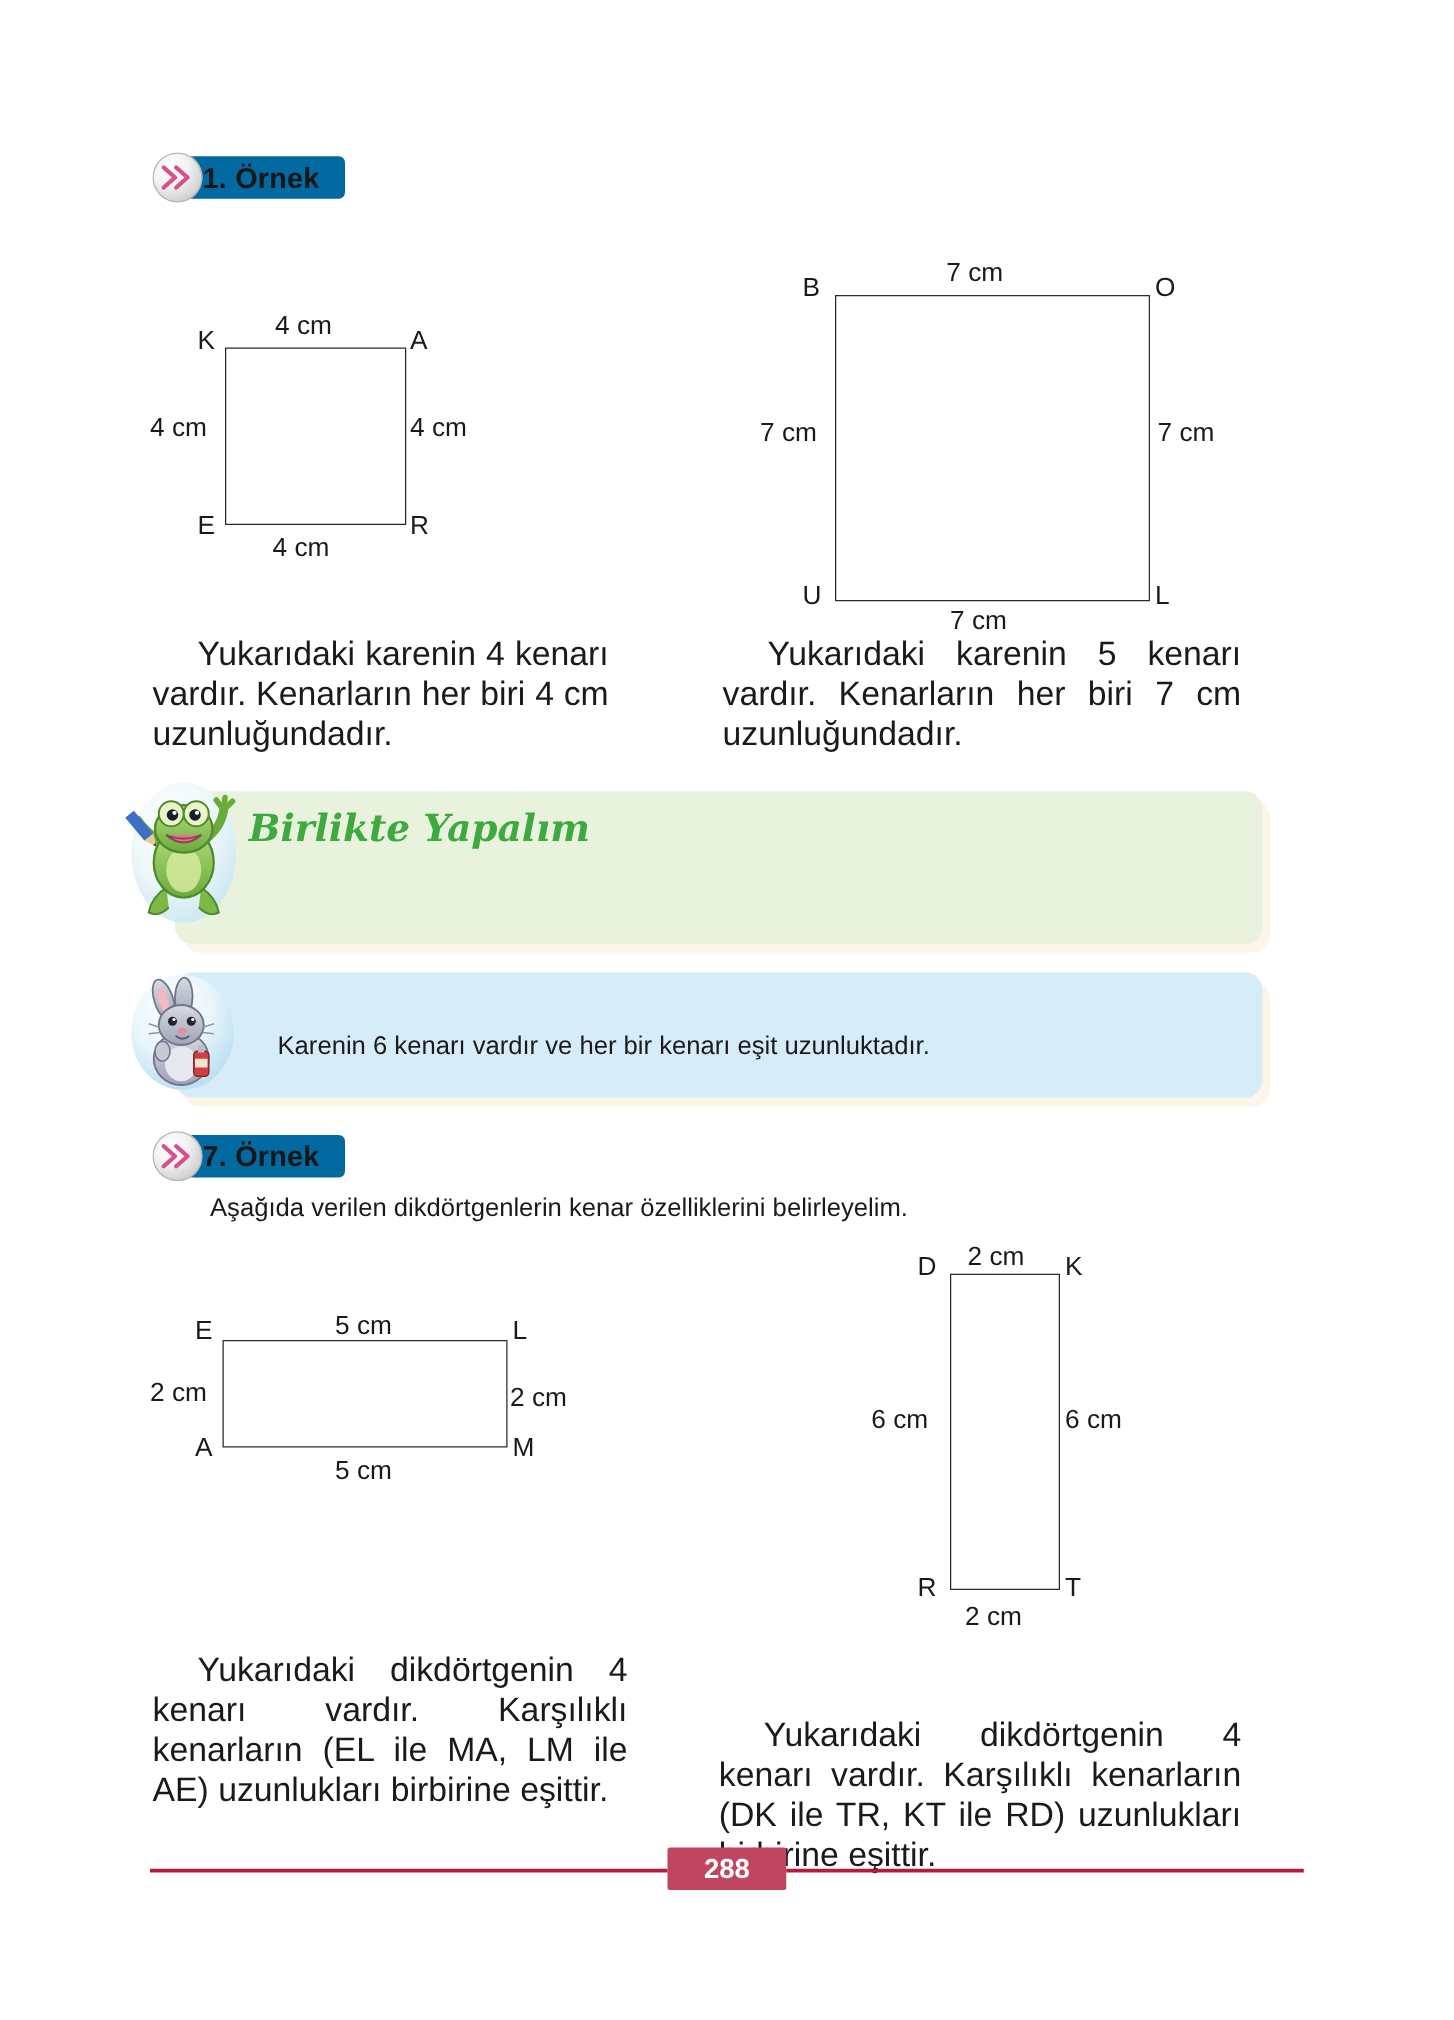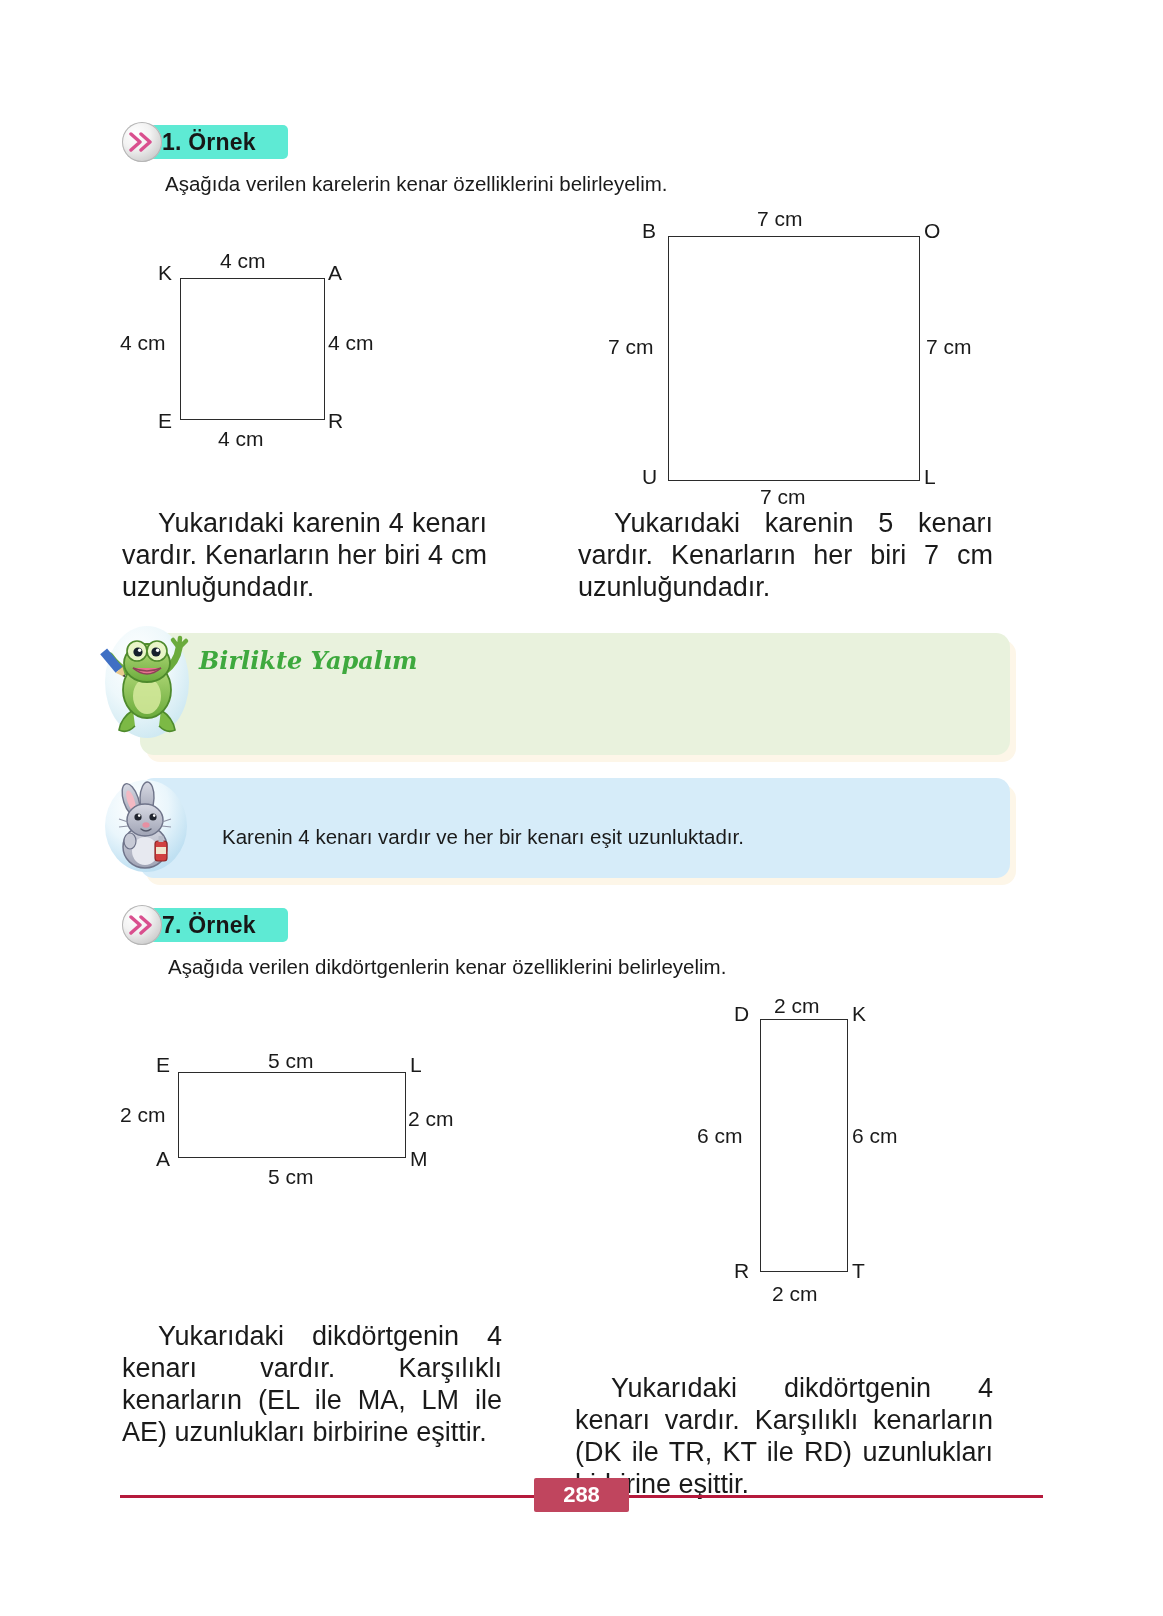--- a/index.html
+++ b/index.html
@@ -26,25 +26,25 @@
     position: absolute;
     display: flex;
     align-items: center;
     height: 40px;
   }
   .badge-pill {
     position: absolute;
     left: 18px;
     top: 3px;
     height: 34px;
-    background: #5eead4;
+    background: #0369a1;
     border-radius: 5px;
     display: flex;
     align-items: center;
-    padding: 0 32px 0 22px;
+    padding: 0 20px 0 22px;
   }
   .badge-pill span {
     font-size: 23px;
     font-weight: bold;
     color: #171717;
     letter-spacing: .2px;
     white-space: nowrap;
   }
   .chev-circle {
     position: relative;
@@ -98,21 +98,21 @@
     border-radius: 14px;
     box-sizing: border-box;
   }
   .callout.green  { background: #e9f2dd; box-shadow: 6px 7px 0 0 #fdf6e8; }
   .callout.blue   { background: #d6ecf9; box-shadow: 6px 7px 0 0 #fdf6e8; }
   .callout-title {
     position: absolute;
     font-family: "DejaVu Serif", serif;
     font-style: italic;
     font-weight: bold;
-    font-size: 24px;
+    font-size: 30px;
     color: #3ea93e;
     white-space: nowrap;
   }
   .callout-text {
     position: absolute;
     font-size: 20.5px;
     line-height: 37px;
     color: #1a1a1a;
   }
   .callout-text .indent { display: inline-block; width: 36px; }
@@ -152,21 +152,20 @@
       <span>1. Örnek</span>
     </div>
     <div class="chev-circle">
       <svg width="26" height="20" viewBox="0 0 26 20">
         <path d="M2 2 L11 10 L2 18" fill="none" stroke="#d94f8e" stroke-width="3.4" stroke-linecap="round" stroke-linejoin="round"></path>
         <path d="M12 2 L21 10 L12 18" fill="none" stroke="#d94f8e" stroke-width="3.4" stroke-linecap="round" stroke-linejoin="round"></path>
       </svg>
     </div>
   </div>
 
-  <div class="intro" style="left:165px; top:172px;">Aşağıda verilen karelerin kenar özelliklerini belirleyelim.</div>
 
   <div class="fig" style="left:120px; top:250px; width:300px; height:200px;">
     <div class="shape" style="left:60px; top:28px; width:145px; height:142px;"></div>
     <div class="vtx" style="left:38px; top:12px;">K</div>
     <div class="vtx" style="left:208px; top:12px;">A</div>
     <div class="vtx" style="left:38px; top:160px;">E</div>
     <div class="vtx" style="left:208px; top:160px;">R</div>
     <div class="dim" style="left:100px; top:0px;">4 cm</div>
     <div class="dim" style="left:0px; top:82px;">4 cm</div>
     <div class="dim" style="left:208px; top:82px;">4 cm</div>
@@ -273,21 +272,21 @@
       <path d="M28 47 l-9 -3 M28 51 l-9 1" stroke="#8d91a3" stroke-width="1.1"></path>
       <path d="M62 47 l9 -3 M62 51 l9 1" stroke="#8d91a3" stroke-width="1.1"></path>
 
       <ellipse cx="30" cy="66" rx="6" ry="8" fill="#c7cad6" stroke="#6f748a" stroke-width="1.2"></ellipse>
       <rect x="55" y="66" width="12" height="20" rx="3" fill="#d14040" stroke="#8e2626" stroke-width="1.2"></rect>
       <rect x="58.5" y="61" width="5" height="6" fill="#b8bcc9"></rect>
       <rect x="56" y="72" width="10" height="7" fill="#f0e6cf"></rect>
     </svg>
   </div>
 
-  <div class="callout-text" style="left:222px; top:818px; width:760px;">Karenin 4 kenarı vardır ve her bir kenarı eşit uzunluktadır.</div>
+  <div class="callout-text" style="left:222px; top:818px; width:760px;">Karenin 6 kenarı vardır ve her bir kenarı eşit uzunluktadır.</div>
 
   <div class="example-head" style="left:122px; top:905px;">
     <div class="badge-pill">
       <span>7. Örnek</span>
     </div>
     <div class="chev-circle">
       <svg width="26" height="20" viewBox="0 0 26 20">
         <path d="M2 2 L11 10 L2 18" fill="none" stroke="#d94f8e" stroke-width="3.4" stroke-linecap="round" stroke-linejoin="round"></path>
         <path d="M12 2 L21 10 L12 18" fill="none" stroke="#d94f8e" stroke-width="3.4" stroke-linecap="round" stroke-linejoin="round"></path>
       </svg>

